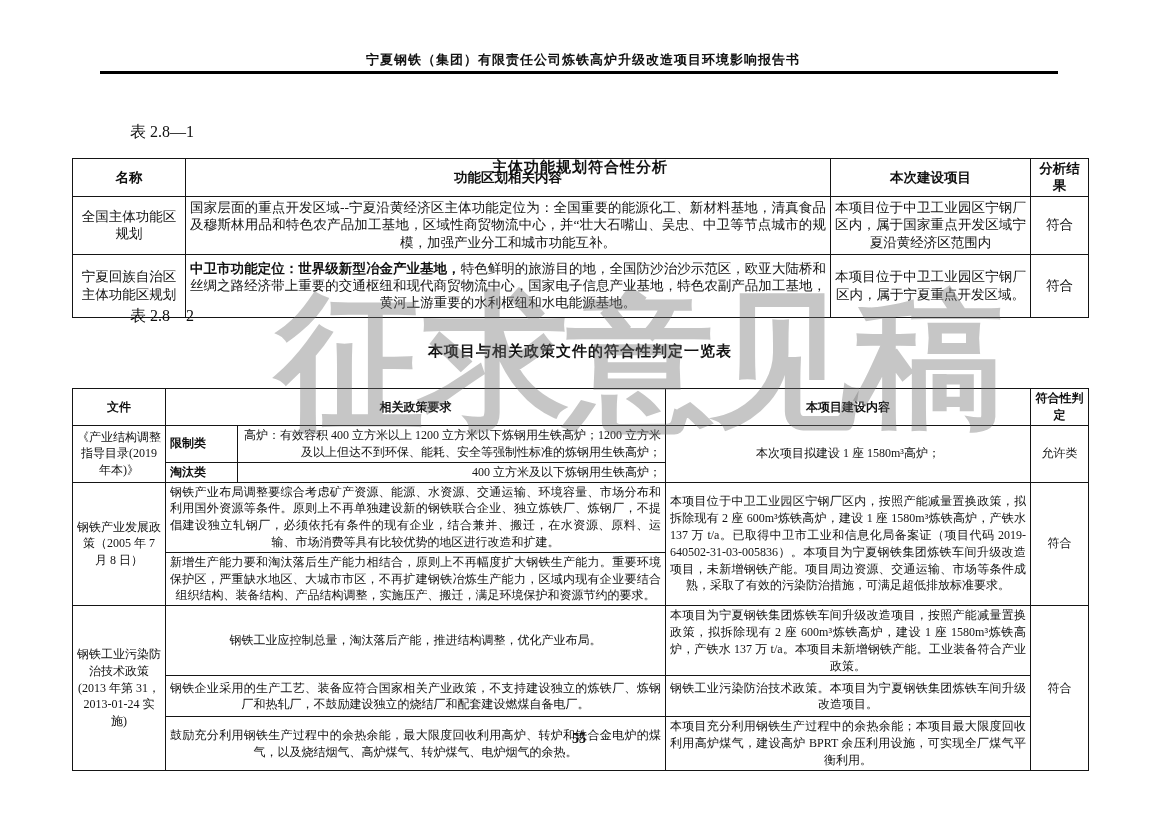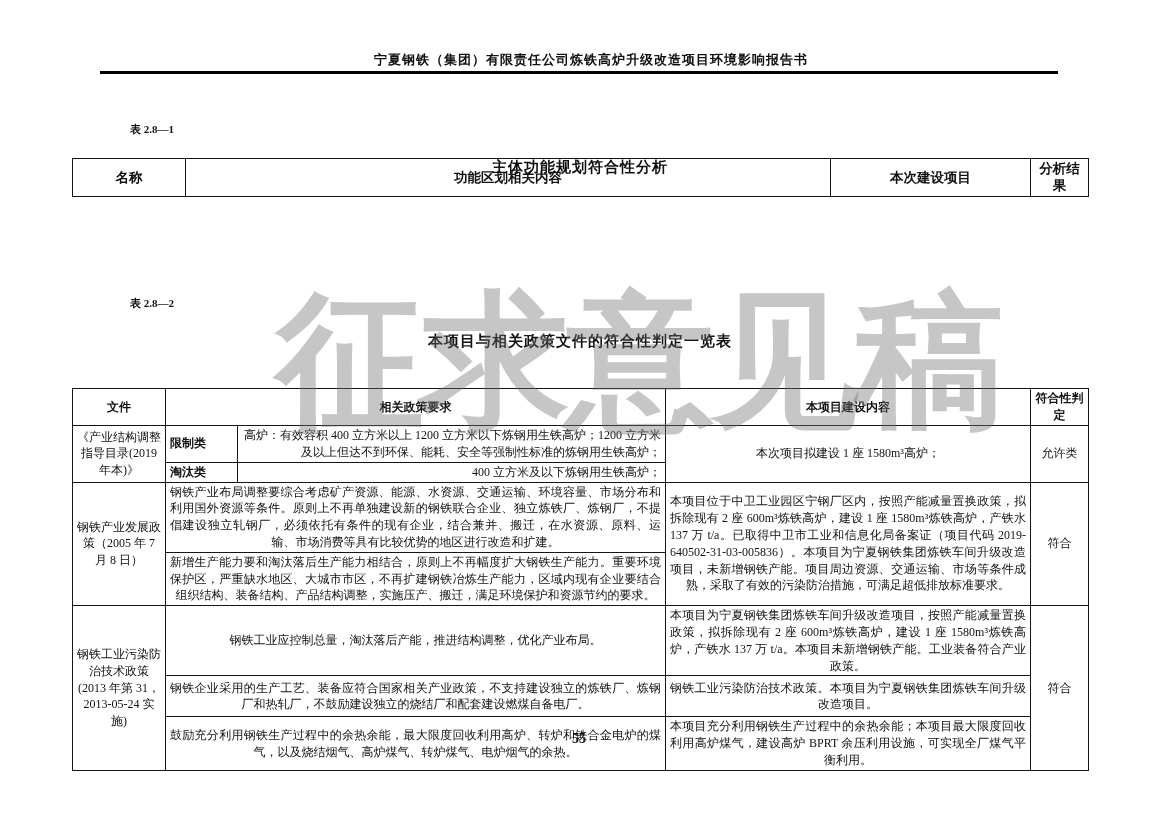--- a/index.html
+++ b/index.html
@@ -2,31 +2,31 @@
 <html><head>
 <meta charset="utf-8">
 <style>
   html,body{margin:0;padding:0;}
   body{
     width:1158px;height:819px;position:relative;overflow:hidden;
     background:#ffffff;color:#111;
     font-family:"Liberation Serif","DejaVu Serif",serif;
   }
   .doc-header{
-    position:absolute;top:51px;left:112px;width:958px;
+    position:absolute;top:51px;left:104px;width:958px;
     text-align:center;font-size:13px;font-weight:bold;letter-spacing:1px;
   }
   .header-rule{
     position:absolute;top:71px;left:100px;width:958px;height:3px;background:#000;
   }
   .caption{position:absolute;left:72px;width:1016px;height:20px;}
-  .caption .cap-label{position:absolute;left:58px;top:0;font-size:11px;font-weight:bold;}
+  .caption .cap-label{position:absolute;left:58px;top:0;font-size:16px;font-weight:normal;}
   .caption .cap-title{display:block;text-align:center;font-size:15px;font-weight:bold;letter-spacing:1px;margin-top:36px;}
   #caption1{top:122px;}
-  #caption2{top:296px;}
+  #caption2{top:306px;}
   table{
     position:absolute;left:72px;border-collapse:collapse;table-layout:fixed;
     width:1016px;background:transparent;padding-left:34px;
   }
   #table1{top:158px;}
   #table2{top:348px;margin-top:40px;}
   td,th{
     border:1.5px solid #151515;vertical-align:middle;
     padding:1px 4px;font-weight:normal;
   }
@@ -69,20 +69,32 @@
       <col style="width:200px">
       <col style="width:58px">
     </colgroup>
   <tbody>
       <tr class="h-row">
     <th>名称</th>
     <th>功能区划相关内容</th>
     <th>本次建设项目</th>
     <th>分析结果</th>
   </tr>
+  <tr>
+    <td class="ctr" style="height:55px">全国主体功能区规划</td>
+    <td class="jc">国家层面的重点开发区域--宁夏沿黄经济区主体功能定位为：全国重要的能源化工、新材料基地，清真食品及穆斯林用品和特色农产品加工基地，区域性商贸物流中心，并“壮大石嘴山、吴忠、中卫等节点城市的规模，加强产业分工和城市功能互补。</td>
+    <td class="jc">本项目位于中卫工业园区宁钢厂区内，属于国家重点开发区域宁夏沿黄经济区范围内</td>
+    <td class="ctr">符合</td>
+  </tr>
+  <tr>
+    <td class="ctr" style="height:60px">宁夏回族自治区主体功能区规划</td>
+    <td class="jc"><span class="bold-run">中卫市功能定位：世界级新型冶金产业基地，</span><span>特色鲜明的旅游目的地，全国防沙治沙示范区，欧亚大陆桥和丝绸之路经济带上重要的交通枢纽和现代商贸物流中心，国家电子信息产业基地，特色农副产品加工基地，黄河上游重要的水利枢纽和水电能源基地。</span></td>
+    <td class="jc">本项目位于中卫工业园区宁钢厂区内，属于宁夏重点开发区域。</td>
+    <td class="ctr">符合</td>
+  </tr>
 </tbody>
   </table>
 
 <div class="caption" id="caption2">
   <span class="cap-label">表 2.8—2</span>
   <span class="cap-title">本项目与相关政策文件的符合性判定一览表</span>
 </div>
 
 <table id="table2">
   <colgroup>
@@ -113,21 +125,21 @@
   <tr>
     <td class="ctr" rowspan="2">钢铁产业发展政策（2005 年 7 月 8 日）</td>
     <td class="jc" colspan="2" style="height:66px">钢铁产业布局调整要综合考虑矿产资源、能源、水资源、交通运输、环境容量、市场分布和利用国外资源等条件。原则上不再单独建设新的钢铁联合企业、独立炼铁厂、炼钢厂，不提倡建设独立轧钢厂，必须依托有条件的现有企业，结合兼并、搬迁，在水资源、原料、运输、市场消费等具有比较优势的地区进行改造和扩建。</td>
     <td class="jc" rowspan="2">本项目位于中卫工业园区宁钢厂区内，按照产能减量置换政策，拟拆除现有 2 座 600m³炼铁高炉，建设 1 座 1580m³炼铁高炉，产铁水 137 万 t/a。已取得中卫市工业和信息化局备案证（项目代码 2019-640502-31-03-005836）。本项目为宁夏钢铁集团炼铁车间升级改造项目，未新增钢铁产能。项目周边资源、交通运输、市场等条件成熟，采取了有效的污染防治措施，可满足超低排放标准要求。</td>
     <td class="ctr" rowspan="2">符合</td>
   </tr>
   <tr>
     <td class="jc" colspan="2" style="height:50px">新增生产能力要和淘汰落后生产能力相结合，原则上不再幅度扩大钢铁生产能力。重要环境保护区，严重缺水地区、大城市市区，不再扩建钢铁冶炼生产能力，区域内现有企业要结合组织结构、装备结构、产品结构调整，实施压产、搬迁，满足环境保护和资源节约的要求。</td>
   </tr>
   <tr>
-    <td class="ctr" rowspan="3">钢铁工业污染防治技术政策(2013 年第 31，2013-05-24 实施)</td>
+    <td class="ctr" rowspan="3">钢铁工业污染防治技术政策(2013 年第 31，2013-01-24 实施)</td>
     <td class="jc" colspan="2" style="height:46px">钢铁工业应控制总量，淘汰落后产能，推进结构调整，优化产业布局。</td>
     <td class="jc">本项目为宁夏钢铁集团炼铁车间升级改造项目，按照产能减量置换政策，拟拆除现有 2 座 600m³炼铁高炉，建设 1 座 1580m³炼铁高炉，产铁水 137 万 t/a。本项目未新增钢铁产能。工业装备符合产业政策。</td>
     <td class="ctr" rowspan="3">符合</td>
   </tr>
   <tr>
     <td class="jc" colspan="2" style="height:38px">钢铁企业采用的生产工艺、装备应符合国家相关产业政策，不支持建设独立的炼铁厂、炼钢厂和热轧厂，不鼓励建设独立的烧结厂和配套建设燃煤自备电厂。</td>
     <td class="jc">钢铁工业污染防治技术政策。本项目为宁夏钢铁集团炼铁车间升级改造项目。</td>
   </tr>
   <tr>
     <td class="jc" colspan="2" style="height:50px">鼓励充分利用钢铁生产过程中的余热余能，最大限度回收利用高炉、转炉和铁合金电炉的煤气，以及烧结烟气、高炉煤气、转炉煤气、电炉烟气的余热。</td>

